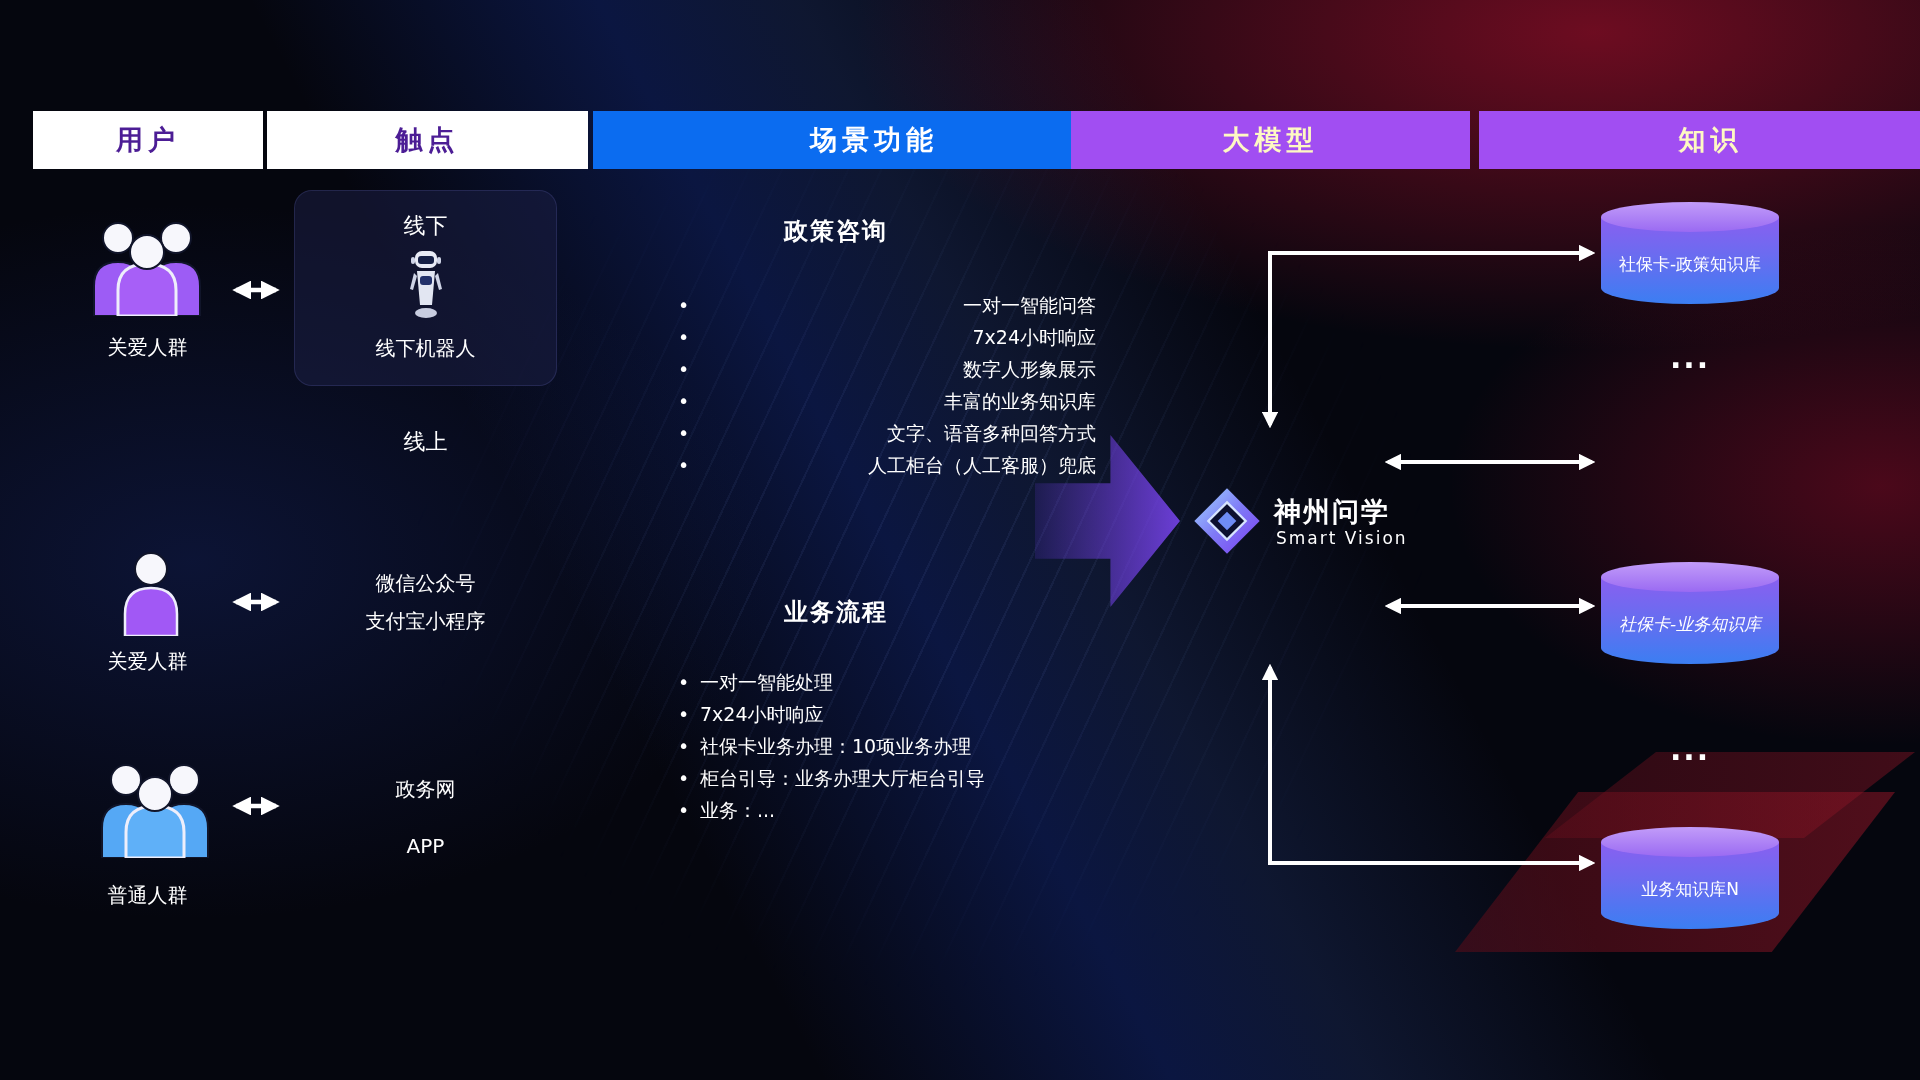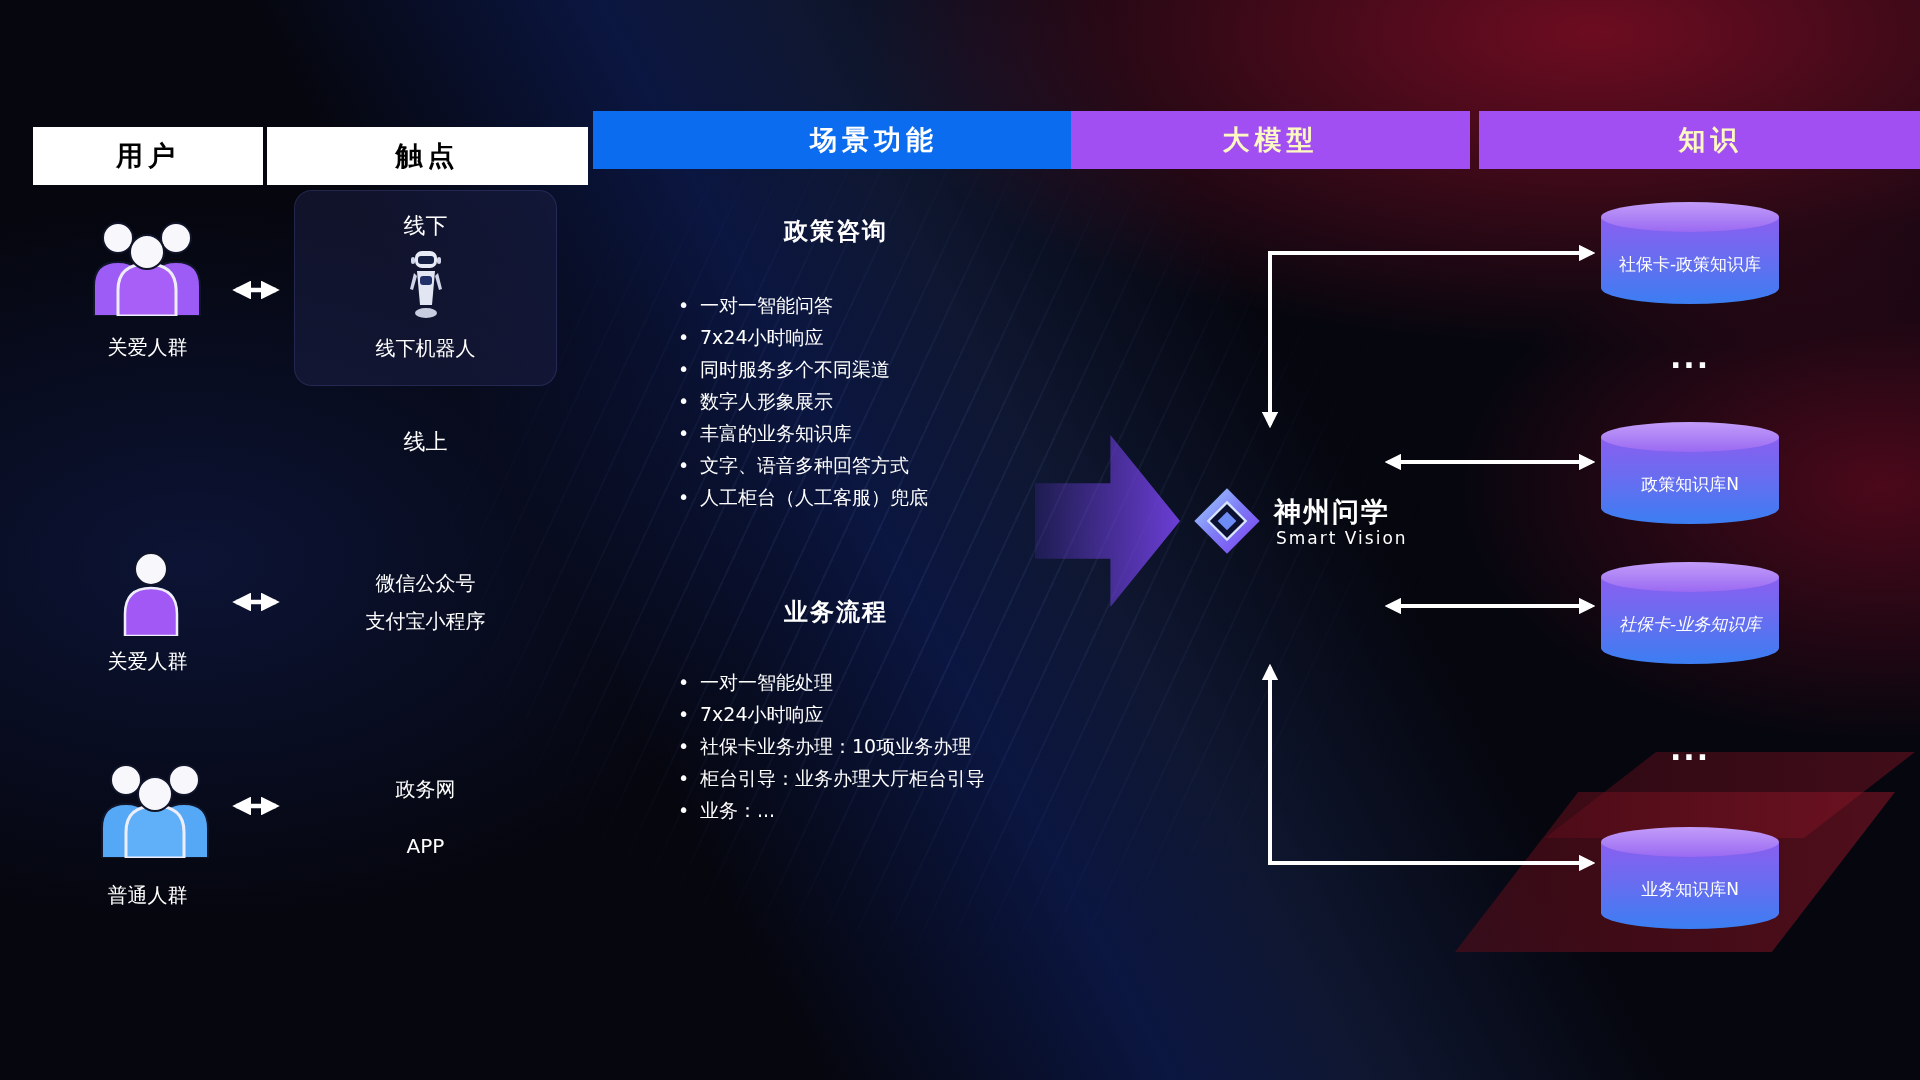--- a/index.html
+++ b/index.html
@@ -25,21 +25,21 @@
   .chev1 { left:1455px; top:792px; width:440px; height:160px; opacity:.55;
     background:linear-gradient(90deg,#5a0c18,#8e1526);
     clip-path:polygon(0 100%, 28% 0, 100% 0, 72% 100%); }
   .chev2 { left:1545px; top:752px; width:370px; height:86px; opacity:.4;
     background:linear-gradient(90deg,#6a0e1c,#9a1628);
     clip-path:polygon(0 100%, 30% 0, 100% 0, 70% 100%); }
 
   .hdr { position:absolute; top:111px; height:58px; z-index:5;
     display:flex; align-items:center; justify-content:center;
     font-size:27px; font-weight:bold; letter-spacing:5px; }
-  .hdr-white { background:#ffffff; color:#000000;margin-top:16px; }
+  .hdr-white { background:#ffffff; color:#4c1d95; }
   .hdr-blue  { background:#0b6cf0; color:#ffffff; }
   .hdr-purple{ background:#a14ef2; color:#fef9c3; }
 
   .abs { position:absolute; z-index:5; }
 
   .user-label { width:175px; text-align:center; font-size:20px; }
   .tp-label   { left:294px; width:263px; text-align:center; font-size:20px; }
   .tp-big     { font-size:22px; }
 
   .offline-card { left:294px; top:190px; width:263px; height:196px;
@@ -132,24 +132,23 @@
     <div class="card-robot-label">线下机器人</div>
   </div>
   <div class="abs tp-label tp-big" style="top:427px;">线上</div>
   <div class="abs tp-label" style="top:570px;">微信公众号</div>
   <div class="abs tp-label" style="top:608px;">支付宝小程序</div>
   <div class="abs tp-label" style="top:776px;">政务网</div>
   <div class="abs tp-label" style="top:834px;">APP</div>
 
   <div class="abs scenario" style="left:676px; top:215px;">
     <h2>政策咨询</h2>
-    <ul style="margin-top:42px;">
+    <ul style="margin-top:42px;text-align:right;">
       <li><span>一对一智能问答</span></li>
       <li><span>7x24小时响应</span></li>
-      <li><span>同时服务多个不同渠道</span></li>
       <li><span>数字人形象展示</span></li>
       <li><span>丰富的业务知识库</span></li>
       <li><span>文字、语音多种回答方式</span></li>
       <li><span>人工柜台（人工客服）兜底</span></li>
     </ul>
   </div>
 
   <div class="abs scenario" style="left:676px; top:596px;">
     <h2>业务流程</h2>
     <ul style="margin-top:38px;">
@@ -177,25 +176,20 @@
   </svg>
   <div class="abs logo-name" style="left:1274px; top:494px;">神州问学</div>
   <div class="abs logo-sub" style="left:1276px; top:528px;">Smart Vision</div>
 
   <div class="db" style="top:202px;">
     <div class="db-top"></div>
     <div class="db-body"></div>
     <div class="db-label">社保卡-政策知识库</div>
   </div>
   <div class="abs dots" style="top:340px;">...</div>
-  <div class="db" style="top:422px;">
-    <div class="db-top"></div>
-    <div class="db-body"></div>
-    <div class="db-label">政策知识库N</div>
-  </div>
   <div class="db" style="top:562px;font-style:italic;">
     <div class="db-top"></div>
     <div class="db-body"></div>
     <div class="db-label">社保卡-业务知识库</div>
   </div>
   <div class="abs dots" style="top:732px;">...</div>
   <div class="db" style="top:827px;">
     <div class="db-top"></div>
     <div class="db-body"></div>
     <div class="db-label">业务知识库N</div>

